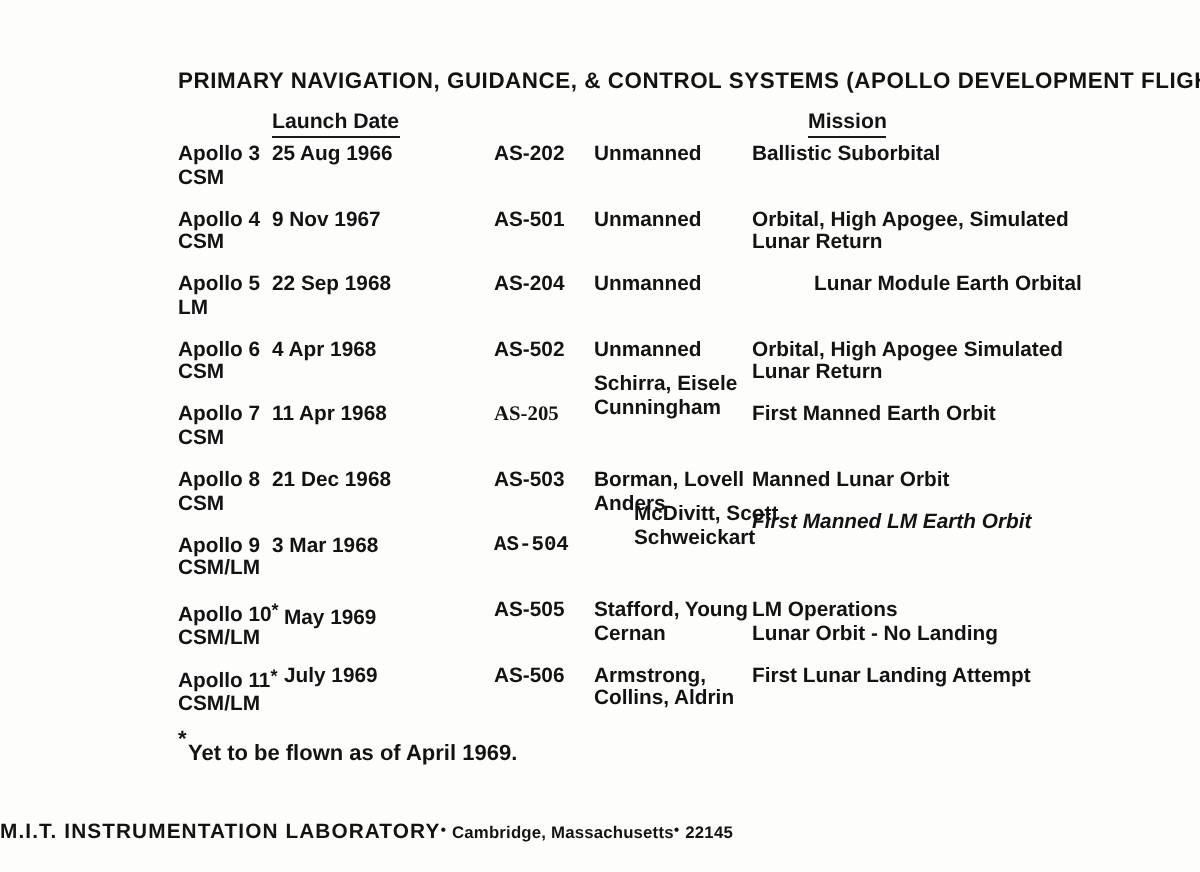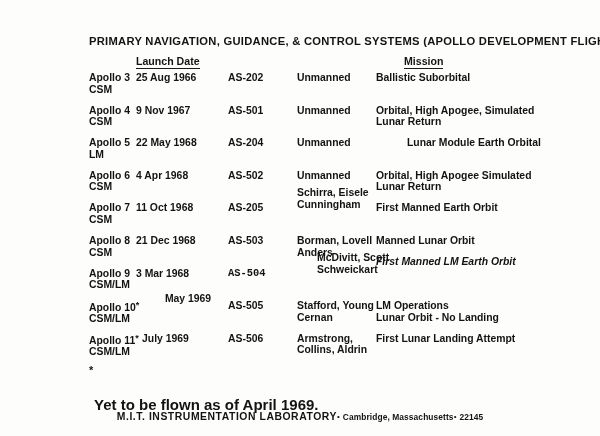--- a/index.html
+++ b/index.html
@@ -69,57 +69,56 @@
     position: absolute;
     top: 0;
     font-size: 10.4px;
     font-weight: bold;
     line-height: 11.6px;
     white-space: pre-line;
   }
   .c-flight  { left: 89px;  width: 52px; }
   .c-date    { left: 136px; width: 92px; }
   .c-date.shifted { left: 142px; }
-  .c-vehicle { left: 228px; width: 60px; }
+  .c-vehicle { left: 247px; width: 60px; }
   .c-crew    { left: 297px; width: 78px; }
   .c-mission { left: 376px; width: 220px; }
 
   .star {
     font-size: 9px;
     vertical-align: 2.5px;
     letter-spacing: 0;
   }
 
   
   #footnote {
     position: absolute;
     left: 94px;
     top: 372px;
-    font-size: 15px;
+    font-size: 11px;
     font-weight: bold;
     white-space: nowrap;
     line-height: 11px;
-    margin-top: 27px;
   }
   #footnote-mark {
     position: absolute;
     left: 89px;
     top: 366px;
     font-size: 11px;
     font-weight: bold;
     line-height: 8px;
   }
 
   
   #footer {
     position: absolute;
     left: 0;
     top: 406px;
     width: 600px;
-    text-align: center;
+    text-align: left;
     white-space: nowrap;
   }
   #footer-lab {
     font-size: 10.4px;
     font-weight: bold;
     letter-spacing: 0.55px;
   }
   #footer-addr {
     font-size: 8.4px;
     font-weight: bold;
@@ -152,54 +151,54 @@
       <div class="cell c-mission" style="top: 0px; position: absolute;">Ballistic Suborbital</div>
       <div class="cell c-flight" style="top: 32.6px; position: absolute;">Apollo 4
 CSM</div>
       <div class="cell c-date" style="top: 32.6px; position: absolute;">9 Nov 1967</div>
       <div class="cell c-vehicle" style="top: 32.6px; position: absolute;">AS-501</div>
       <div class="cell c-crew" style="top: 32.6px; position: absolute;">Unmanned</div>
       <div class="cell c-mission" style="top: 32.6px; position: absolute;">Orbital,  High Apogee,  Simulated
 Lunar Return</div>
       <div class="cell c-flight" style="top: 65.2px; position: absolute;">Apollo 5
 LM</div>
-      <div class="cell c-date" style="top: 65.2px; position: absolute;">22 May 1968</div>
+      <div class="cell c-date" style="top: 65.2px; position: absolute;">22 Sep 1968</div>
       <div class="cell c-vehicle" style="top: 65.2px; position: absolute;">AS-204</div>
       <div class="cell c-crew" style="top: 65.2px; position: absolute;">Unmanned</div>
       <div class="cell c-mission" style="top: 65.2px; position: absolute; margin-left: 31px;">Lunar Module Earth Orbital</div>
       <div class="cell c-flight" style="top: 97.8px; position: absolute;">Apollo 6
 CSM</div>
       <div class="cell c-date" style="top: 97.8px; position: absolute;">4 Apr 1968</div>
       <div class="cell c-vehicle" style="top: 97.8px; position: absolute;">AS-502</div>
       <div class="cell c-crew" style="top: 97.8px; position: absolute;">Unmanned</div>
       <div class="cell c-mission" style="top: 97.8px; position: absolute;">Orbital,  High Apogee Simulated
 Lunar Return</div>
       <div class="cell c-flight" style="top: 130.4px; position: absolute;">Apollo 7
 CSM</div>
-      <div class="cell c-date" style="top: 130.4px; position: absolute;">11 Oct 1968</div>
-      <div class="cell c-vehicle" style="top: 130.4px; position: absolute;">AS-205</div>
+      <div class="cell c-date" style="top: 130.4px; position: absolute;">11 Apr 1968</div>
+      <div class="cell c-vehicle" style="top: 130.4px; position: absolute; font-family: Liberation Serif, serif;">AS-205</div>
       <div class="cell c-crew" style="top: 115px; position: absolute;">Schirra, Eisele
 Cunningham</div>
       <div class="cell c-mission" style="top: 130.4px; position: absolute;">First Manned Earth Orbit</div>
       <div class="cell c-flight" style="top: 163px; position: absolute;">Apollo 8
 CSM</div>
       <div class="cell c-date" style="top: 163px; position: absolute;">21 Dec 1968</div>
       <div class="cell c-vehicle" style="top: 163px; position: absolute;">AS-503</div>
       <div class="cell c-crew" style="top: 163px; position: absolute;">Borman, Lovell
 Anders</div>
       <div class="cell c-mission" style="top: 163px; position: absolute;">Manned Lunar Orbit</div>
       <div class="cell c-flight" style="top: 195.6px; position: absolute;">Apollo 9
 CSM/LM</div>
       <div class="cell c-date" style="top: 195.6px; position: absolute;">3 Mar 1968</div>
       <div class="cell c-vehicle" style="top: 195.6px; position: absolute; font-family: Liberation Mono, monospace;">AS-504</div>
       <div class="cell c-crew" style="top: 180px; position: absolute; margin-left: 20px;">McDivitt, Scott
 Schweickart</div>
       <div class="cell c-mission" style="top: 184px; position: absolute; font-style: italic;">First Manned LM Earth Orbit</div>
       <div class="cell c-flight" style="top: 228.2px; position: absolute;">Apollo 10<span class="star">*</span><br>CSM/LM</div>
-      <div class="cell c-date shifted" style="top: 221px; position: absolute; text-align: center;">May 1969</div>
+      <div class="cell c-date shifted" style="top: 232px; position: absolute;">May 1969</div>
       <div class="cell c-vehicle" style="top: 228.2px; position: absolute;">AS-505</div>
       <div class="cell c-crew" style="top: 228.2px; position: absolute;">Stafford, Young
 Cernan</div>
       <div class="cell c-mission" style="top: 228.2px; position: absolute;">LM Operations
 Lunar Orbit - No Landing</div>
       <div class="cell c-flight" style="top: 260.8px; position: absolute;">Apollo 11<span class="star">*</span><br>CSM/LM</div>
       <div class="cell c-date shifted" style="top: 260.8px; position: absolute;">July 1969</div>
       <div class="cell c-vehicle" style="top: 260.8px; position: absolute;">AS-506</div>
       <div class="cell c-crew" style="top: 260.8px; position: absolute;">Armstrong,
 Collins, Aldrin</div>

